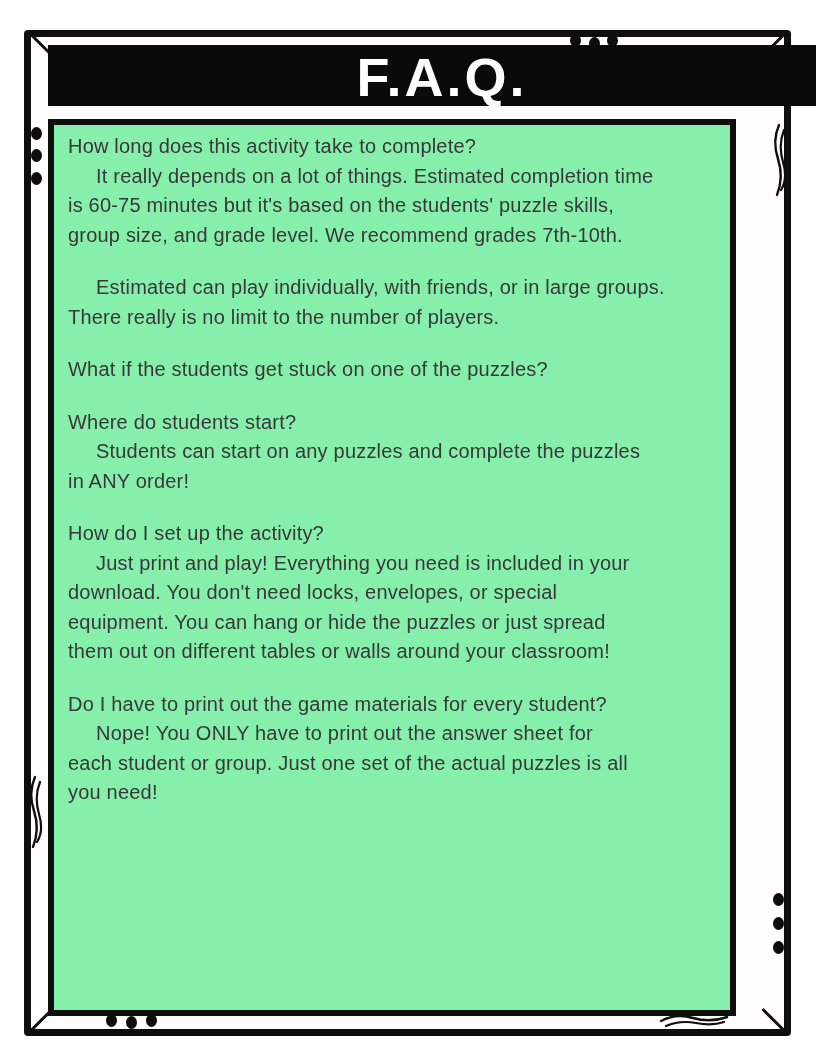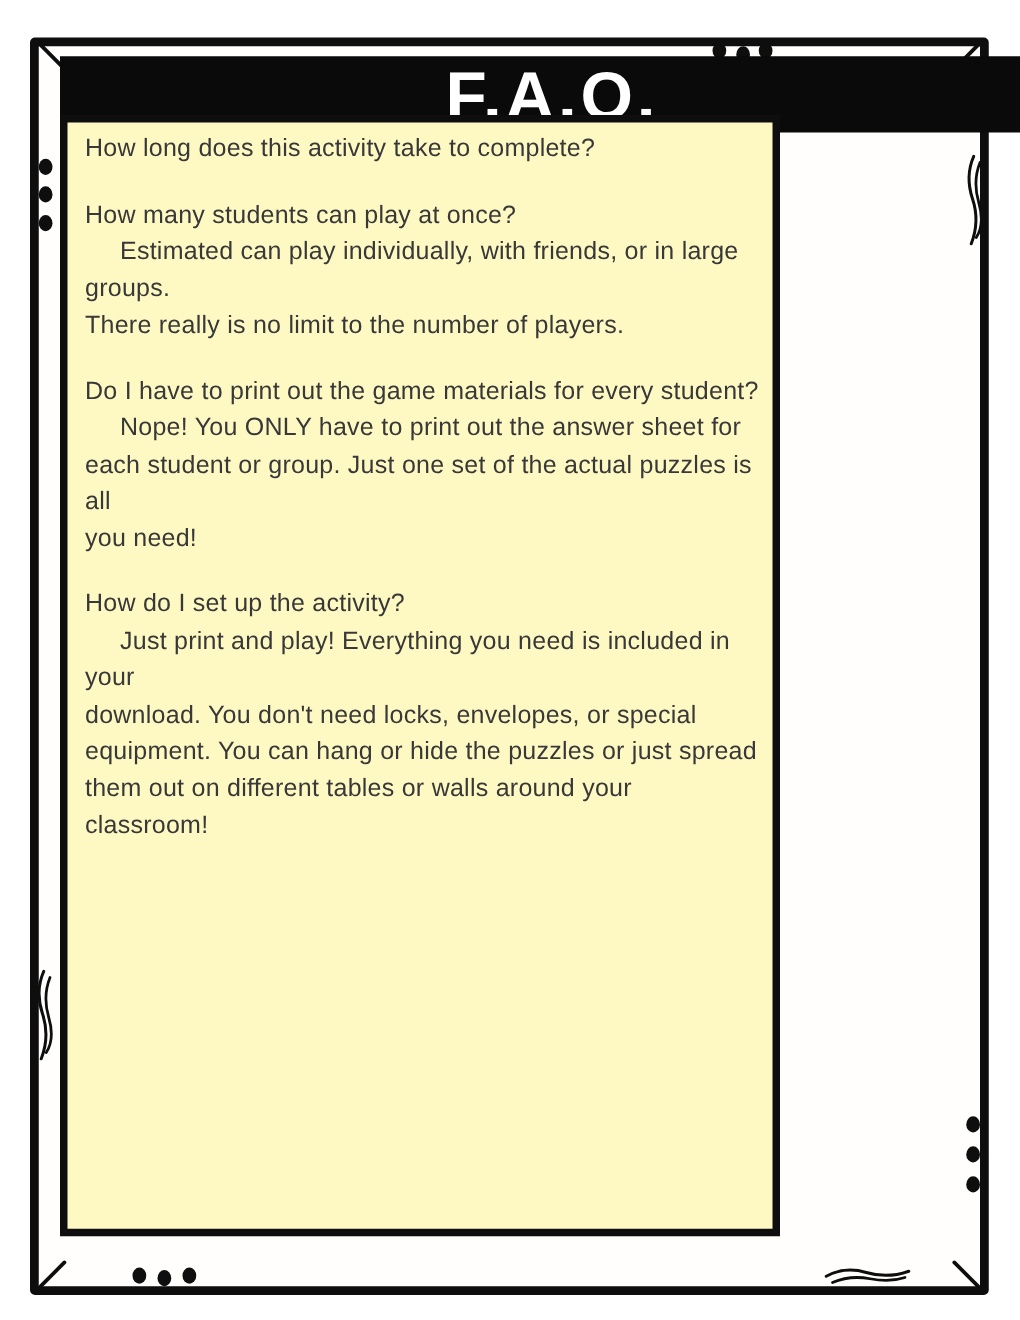--- a/index.html
+++ b/index.html
@@ -42,23 +42,23 @@
     font-size: 54px;
     font-weight: bold;
     letter-spacing: 3px;
     line-height: 1;
     padding-top: 2px;
   }
 
   
   .content-box {
     position: absolute;
-    left: 48px; top: 92px; width: 576px; height: 897px;
+    left: 48px; top: 119px; width: 688px; height: 897px;
     border: 6px solid #0e0e0e;
-    background: #fef9c3;
+    background: #86efac;
     padding: 7px 10px 0 14px;
   }
   .faq-item { margin-bottom: 23px; }
   .faq-item:last-child { margin-bottom: 0; }
   .question, .answer {
     font-size: 20px;
     line-height: 29.5px;
     color: #383838;
     letter-spacing: 0.2px;
   }
@@ -129,36 +129,44 @@
     <span class="dot" style="left:146px; top:1014px;"></span>
   </div>
 
   <div class="header-band">
     <h1 class="page-title">F.A.Q.</h1>
   </div>
 
   <div class="content-box">
     <section class="faq-item">
       <p class="question">How long does this activity take to complete?</p>
+      <p class="answer">It really depends on a lot of things. Estimated completion time
+is 60-75 minutes but it's based on the students' puzzle skills,
+group size, and grade level. We recommend grades 7th-10th.</p>
     </section>
     <section class="faq-item">
-      <p class="question">How many students can play at once?</p>
       <p class="answer">Estimated can play individually, with friends, or in large groups.
 There really is no limit to the number of players.</p>
     </section>
     <section class="faq-item">
+      <p class="question">What if the students get stuck on one of the puzzles?</p>
     </section>
     <section class="faq-item">
-      <p class="question">Do I have to print out the game materials for every student?</p>
-      <p class="answer">Nope! You ONLY have to print out the answer sheet for
-each student or group. Just one set of the actual puzzles is all
-you need!</p>
+      <p class="question">Where do students start?</p>
+      <p class="answer">Students can start on any puzzles and complete the puzzles
+in ANY order!</p>
     </section>
     <section class="faq-item">
       <p class="question">How do I set up the activity?</p>
       <p class="answer">Just print and play! Everything you need is included in your
 download. You don't need locks, envelopes, or special
 equipment. You can hang or hide the puzzles or just spread
 them out on different tables or walls around your classroom!</p>
     </section>
+    <section class="faq-item">
+      <p class="question">Do I have to print out the game materials for every student?</p>
+      <p class="answer">Nope! You ONLY have to print out the answer sheet for
+each student or group. Just one set of the actual puzzles is all
+you need!</p>
+    </section>
   </div>
 
 </div>
 
 </body></html>

